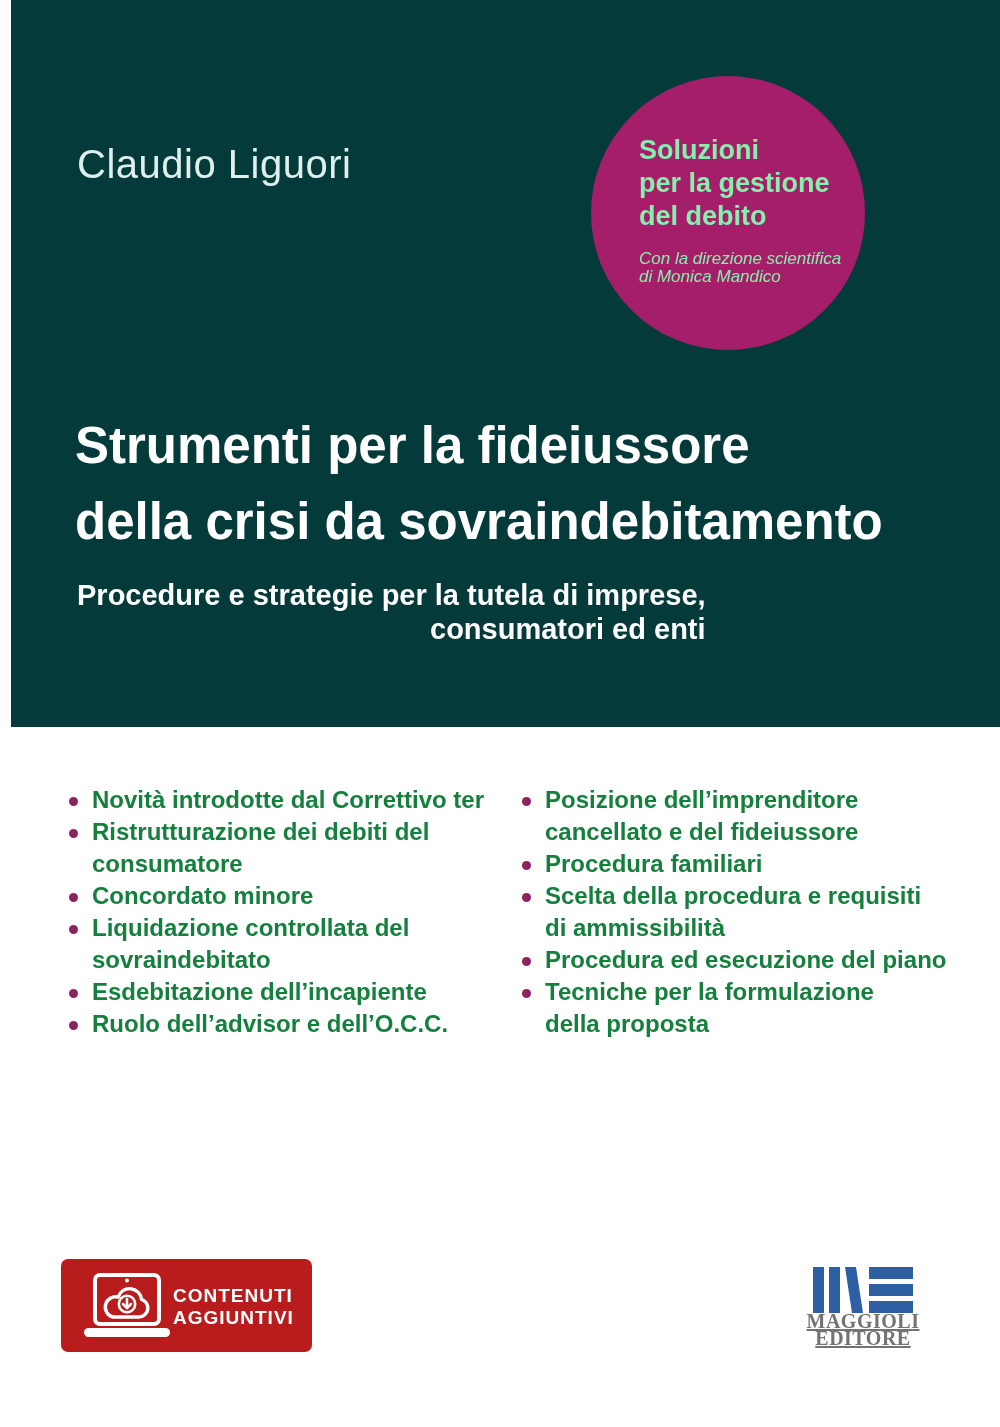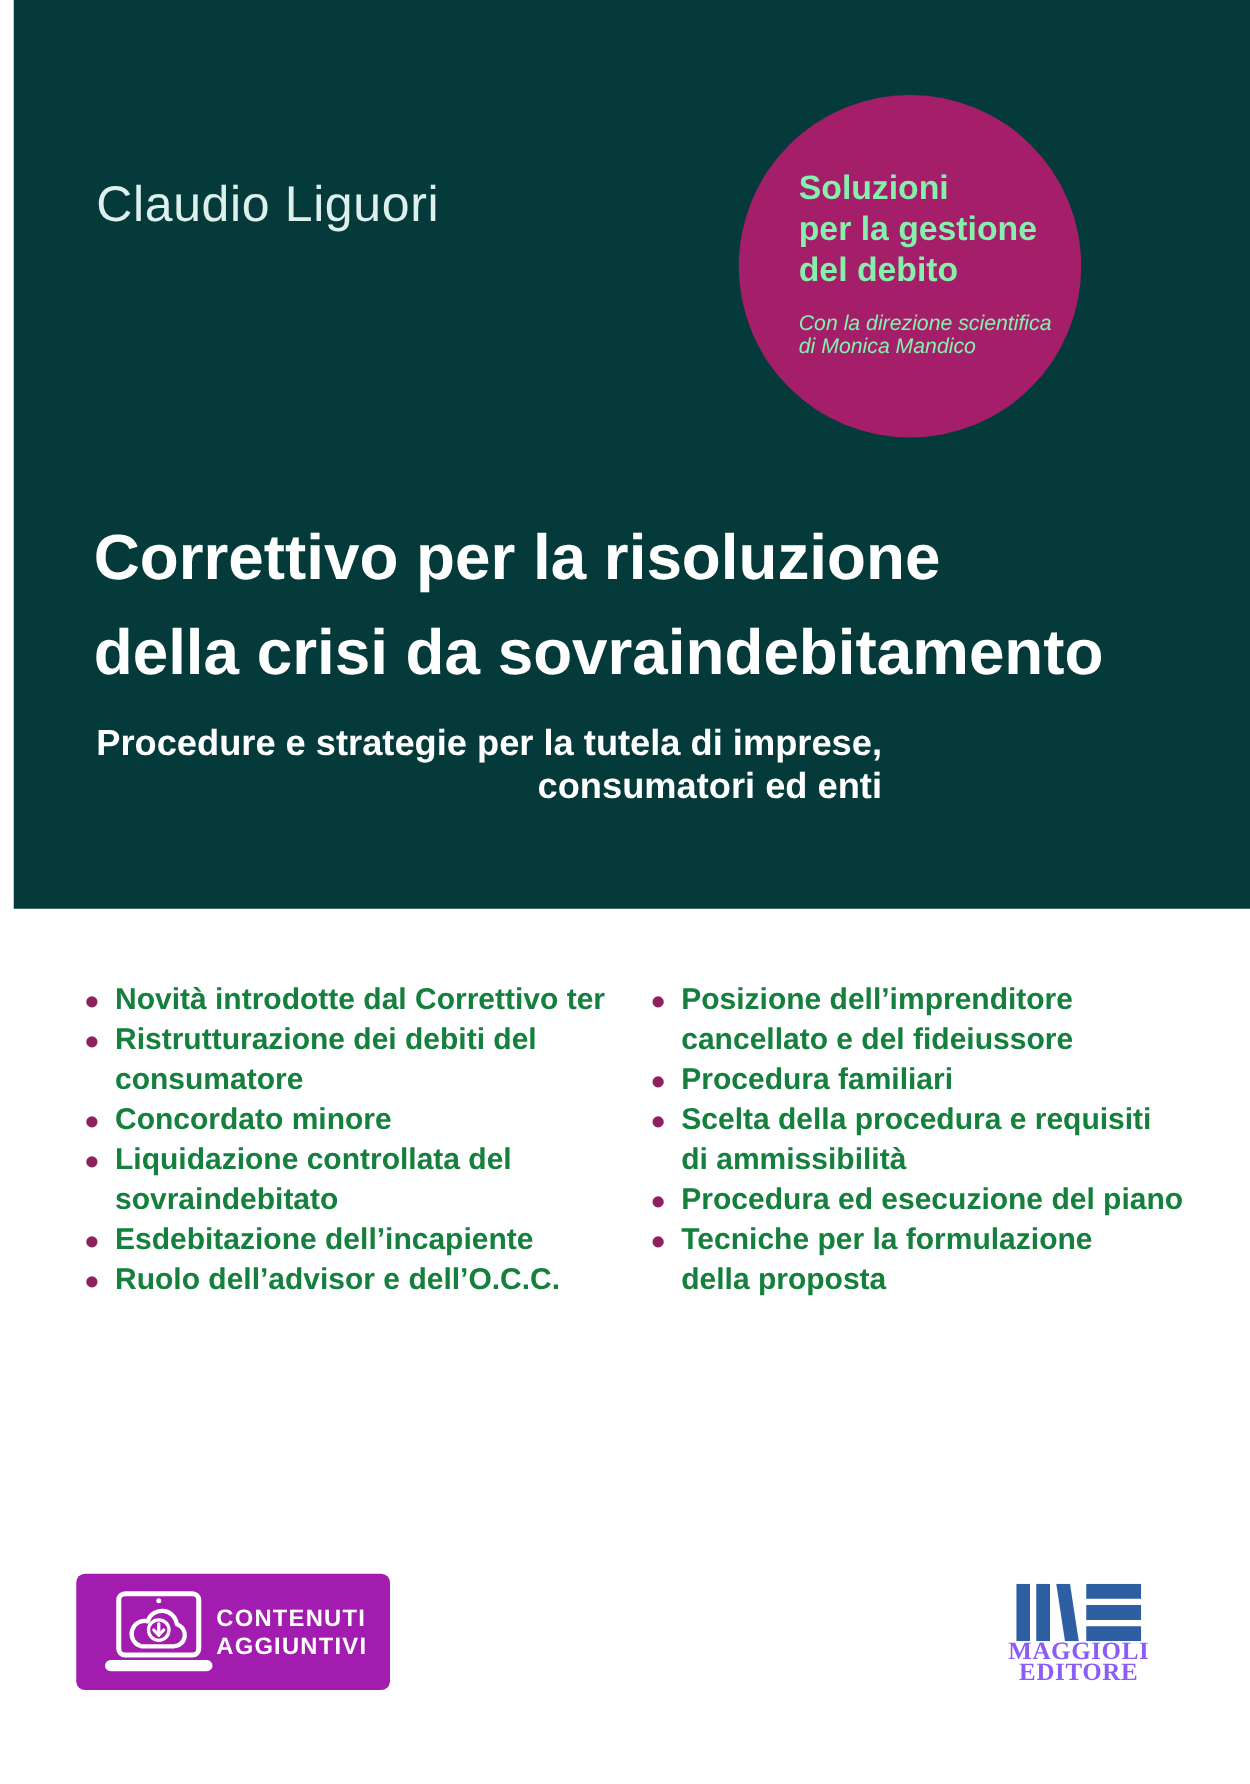--- a/index.html
+++ b/index.html
@@ -43,54 +43,54 @@
   .topics li{
     position:relative;margin:0;padding:0 0 0 32px;white-space:pre-line;
   }
   .topics li .dot{
     position:absolute;left:9px;top:13px;width:9px;height:9px;border-radius:50%;
     background:#8e2160;
   }
   
   .extras-badge{
     position:absolute;left:61px;top:1259px;width:251px;height:93px;
-    background:#a21caf;border-radius:7px;
+    background:#b91c1c;border-radius:7px;
   }
   .laptop-icon{position:absolute;left:20px;top:13px;}
   .badge-text{
     position:absolute;left:112px;top:26px;color:#ffffff;font-weight:700;
     font-size:19px;line-height:22px;letter-spacing:1px;white-space:nowrap;
   }
   
   .publisher{position:absolute;left:793px;top:1267px;width:140px;height:85px;}
   .publisher-mark{position:absolute;left:20px;top:0;}
   .publisher-name{
     position:absolute;left:0;top:46px;width:140px;text-align:center;
     font-family:"Liberation Serif",serif;font-weight:700;font-size:20px;
-    line-height:17px;color:#8b5cf6;letter-spacing:0.5px;white-space:pre-line;
+    line-height:17px;color:#737373;letter-spacing:0.5px;white-space:pre-line;text-decoration:underline;
   }
 </style>
 </head>
 <body>
 
 <div class="cover">
 
   <div class="hero">
     <div class="author">Claudio Liguori</div>
 
     <div class="series-circle">
       <div class="series-title">Soluzioni
 per la gestione
 del debito</div>
       <div class="series-note">Con la direzione scientifica
 di Monica Mandico</div>
     </div>
 
     <div class="main-title">
-      <div>Correttivo per la risoluzione</div>
+      <div>Strumenti per la fideiussore</div>
       <div>della crisi da sovraindebitamento</div>
     </div>
 
     <div class="subtitle">Procedure e strategie per la tutela di imprese,
 consumatori ed enti</div>
   </div>
 
   <ul class="topics left">
     <li><span class="dot"></span><span>Novità introdotte dal Correttivo ter</span></li>
     <li><span class="dot"></span><span>Ristrutturazione dei debiti del

